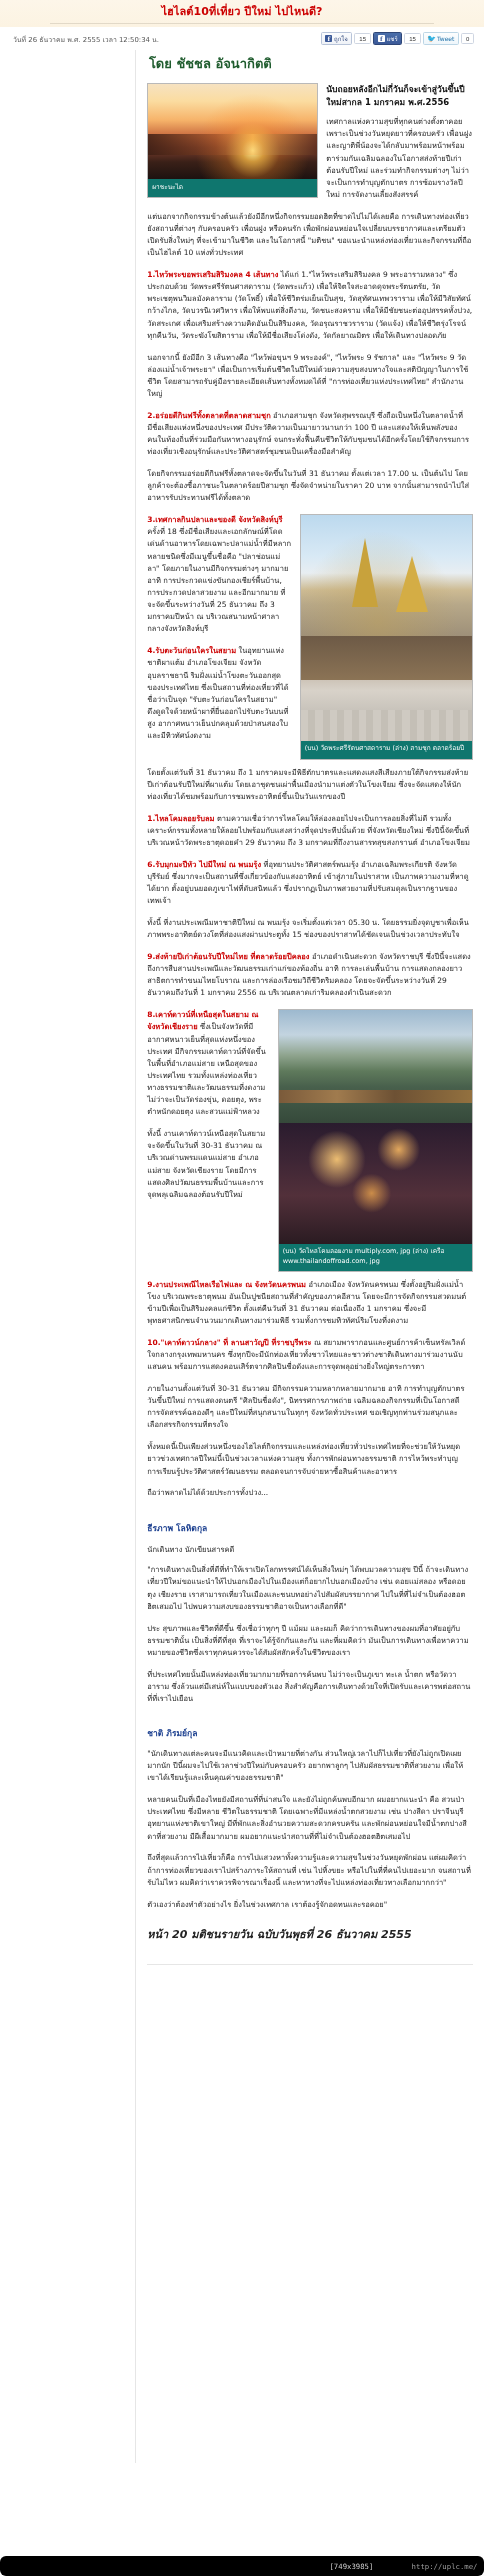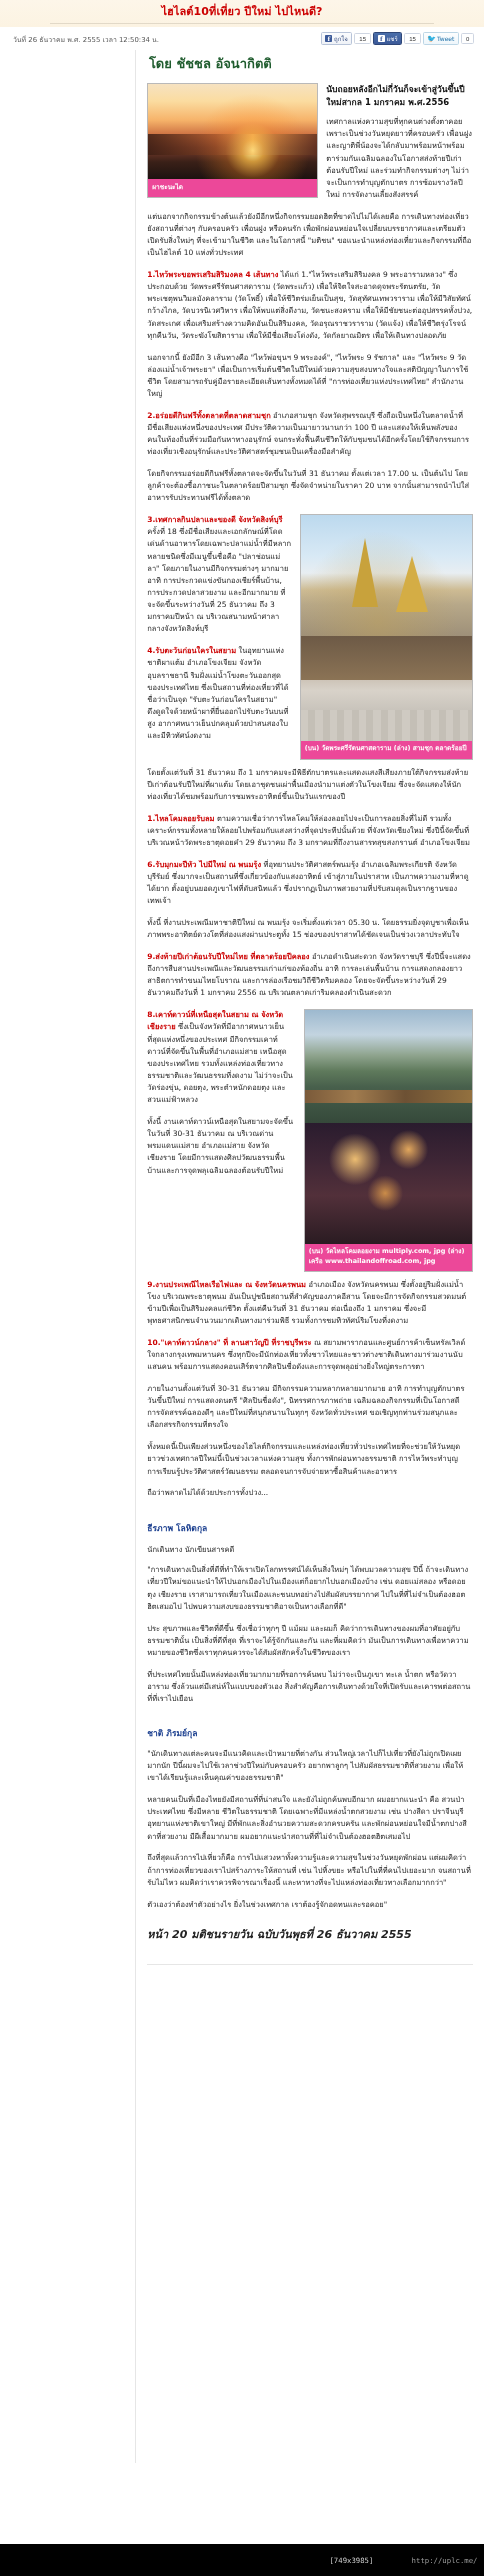--- a/index.html
+++ b/index.html
@@ -157,22 +157,21 @@
     padding: 0;
     margin: 0 0 6.5px 0;
     overflow: hidden;
   }
   .photo .img { display: block; width: 100%; }
   .photo .cap {
     color: #ffffff;
     font-size: 6.5px;
     line-height: 1.4;
     padding: 3.2px 4px 5.6px 4px;
-    background: #ec4899;
-    font-weight: bold;
+    background: #0f766e;
   }
   .photo.left  { float: left;  margin-right: 8px; }
   .photo.right { float: right; margin-left: 8px; }
   .clear { clear: both; height: 0; }
   
   .img-sunset {
     height: 95px;
     background:
       radial-gradient(circle at 62% 70%, rgba(255,240,150,.98) 0%, rgba(255,190,70,.75) 9%, rgba(255,140,40,.30) 22%, rgba(0,0,0,0) 46%),
       linear-gradient(#f6e2c1 0%, #fbdca0 18%, #f6b36a 38%, #c96b3e 55%, #7a3d2c 67%, #3a2018 82%, #1d1210 100%);
@@ -266,30 +265,31 @@
   }
   .bottom-rule {
     border: 0;
     border-top: 0.8px solid #e6e6e6;
     margin: 21px 0 0 0;
   }
   
   .footer-bar {
     position: absolute;
     left: 0; right: 0; bottom: 0;
-    height: 32px;
+    height: 20px;
     background: #000;
     color: #cfcfcf;
     font-family: "DejaVu Sans Mono", "Liberation Mono", monospace;
     font-size: 7.3px;
     display: flex;
     align-items: center;
     justify-content: flex-end;
     padding-right: 6.5px;
     gap: 3.2px;
+    border-radius: 6px;
   }
   .footer-bar .dim { color: #9a9a9a; margin-left: 35px; }
 </style>
 </head>
 <body>
 
 <div class="page">
 
   <div class="title-band">
     <h1 class="article-title">ไฮไลต์10ที่เที่ยว ปีใหม่ ไปไหนดี?</h1>
@@ -353,21 +353,21 @@
       <div class="clear"></div>
       <p class="tx"><span class="num"></span><span>โดยตั้งแต่วันที่ 31 ธันวาคม ถึง 1 มกราคมจะมีพิธีตักบาตรและแสดงแสงสีเสียงภายใต้กิจกรรมส่งท้ายปีเก่าต้อนรับปีใหม่ที่ผาแต้ม โดยเอาชุดชนเผ่าพื้นเมืองนำมาแต่งตัวในโขงเจียม ซึ่งจะจัดแสดงให้นักท่องเที่ยวได้ชมพร้อมกับการชมพระอาทิตย์ขึ้นเป็นวันแรกของปี</span></p>
 
       <p class="tx"><span class="num">1.ไหลโคมลอยรับลม</span><span> ตามความเชื่อว่าการไหลโคมให้ล่องลอยไปจะเป็นการลอยสิ่งที่ไม่ดี รวมทั้งเคราะห์กรรมทั้งหลายให้ลอยไปพร้อมกับแสงสว่างที่จุดประทีปนั้นด้วย ที่จังหวัดเชียงใหม่ ซึ่งปีนี้จัดขึ้นที่บริเวณหน้าวัดพระธาตุดอยคำ 29 ธันวาคม ถึง 3 มกราคมที่ถึงงานสารทสุขสงกรานต์ อำเภอโขงเจียม</span></p>
 
       <p class="tx"><span class="num">6.รับมุกมะปีหัว ไปมีใหม่ ณ พนมรุ้ง</span><span> ที่อุทยานประวัติศาสตร์พนมรุ้ง อำเภอเฉลิมพระเกียรติ จังหวัดบุรีรัมย์ ซึ่งมากจะเป็นสถานที่ซึ่งเกี่ยวข้องกับแสงอาทิตย์ เข้าสู่ภายในปราสาท เป็นภาพความงามที่หาดูได้ยาก ตั้งอยู่บนยอดภูเขาไฟที่ดับสนิทแล้ว ซึ่งปรากฏเป็นภาพสวยงามที่ปรับสมดุลเป็นรากฐานของเทพเจ้า</span></p>
       <p class="tx"><span class="num"></span><span>ทั้งนี้ ที่งานประเพณีมหาชาติปีใหม่ ณ พนมรุ้ง จะเริ่มตั้งแต่เวลา 05.30 น. โดยธรรมยิ่งจุดบูชาเพื่อเห็นภาพพระอาทิตย์ดวงโตที่ส่องแสงผ่านประตูทั้ง 15 ช่องของปราสาทได้ชัดเจนเป็นช่วงเวลาประทับใจ</span></p>
 
       <p class="tx"><span class="num">9.ส่งท้ายปีเก่าต้อนรับปีใหม่ไทย ที่ตลาดร้อยปีคลอง</span><span> อำเภอดำเนินสะดวก จังหวัดราชบุรี ซึ่งปีนี้จะแสดงถึงการสืบสานประเพณีและวัฒนธรรมเก่าแก่ของท้องถิ่น อาทิ การละเล่นพื้นบ้าน การแสดงกลองยาว สาธิตการทำขนมไทยโบราณ และการล่องเรือชมวิถีชีวิตริมคลอง โดยจะจัดขึ้นระหว่างวันที่ 29 ธันวาคมถึงวันที่ 1 มกราคม 2556 ณ บริเวณตลาดเก่าริมคลองดำเนินสะดวก</span></p>
 
-      <div class="photo right" style="width:169px;">
+      <div class="photo right" style="width:195px;">
         <div class="img img-boats"></div>
         <div class="img img-lantern"></div>
         <div class="cap">(บน) วัดไหลโคมลอยงาม multiply.com, jpg (ล่าง) เครือ www.thailandoffroad.com, jpg</div>
       </div>
 
       <p class="tx"><span class="num">8.เคาท์ดาวน์ที่เหนือสุดในสยาม ณ จังหวัดเชียงราย</span><span> ซึ่งเป็นจังหวัดที่มีอากาศหนาวเย็นที่สุดแห่งหนึ่งของประเทศ มีกิจกรรมเคาท์ดาวน์ที่จัดขึ้นในพื้นที่อำเภอแม่สาย เหนือสุดของประเทศไทย รวมทั้งแหล่งท่องเที่ยวทางธรรมชาติและวัฒนธรรมที่งดงาม ไม่ว่าจะเป็นวัดร่องขุ่น, ดอยตุง, พระตำหนักดอยตุง และสวนแม่ฟ้าหลวง</span></p>
       <p class="tx"><span class="num"></span><span>ทั้งนี้ งานเคาท์ดาวน์เหนือสุดในสยามจะจัดขึ้นในวันที่ 30-31 ธันวาคม ณ บริเวณด่านพรมแดนแม่สาย อำเภอแม่สาย จังหวัดเชียงราย โดยมีการแสดงศิลปวัฒนธรรมพื้นบ้านและการจุดพลุเฉลิมฉลองต้อนรับปีใหม่</span></p>
       <div class="clear"></div>
 
       <p class="tx"><span class="num">9.งานประเพณีไหลเรือไฟและ ณ จังหวัดนครพนม</span><span> อำเภอเมือง จังหวัดนครพนม ซึ่งตั้งอยู่ริมฝั่งแม่น้ำโขง บริเวณพระธาตุพนม อันเป็นปูชนียสถานที่สำคัญของภาคอีสาน โดยจะมีการจัดกิจกรรมสวดมนต์ข้ามปีเพื่อเป็นสิริมงคลแก่ชีวิต ตั้งแต่คืนวันที่ 31 ธันวาคม ต่อเนื่องถึง 1 มกราคม ซึ่งจะมีพุทธศาสนิกชนจำนวนมากเดินทางมาร่วมพิธี รวมทั้งการชมทิวทัศน์ริมโขงที่งดงาม</span></p>

